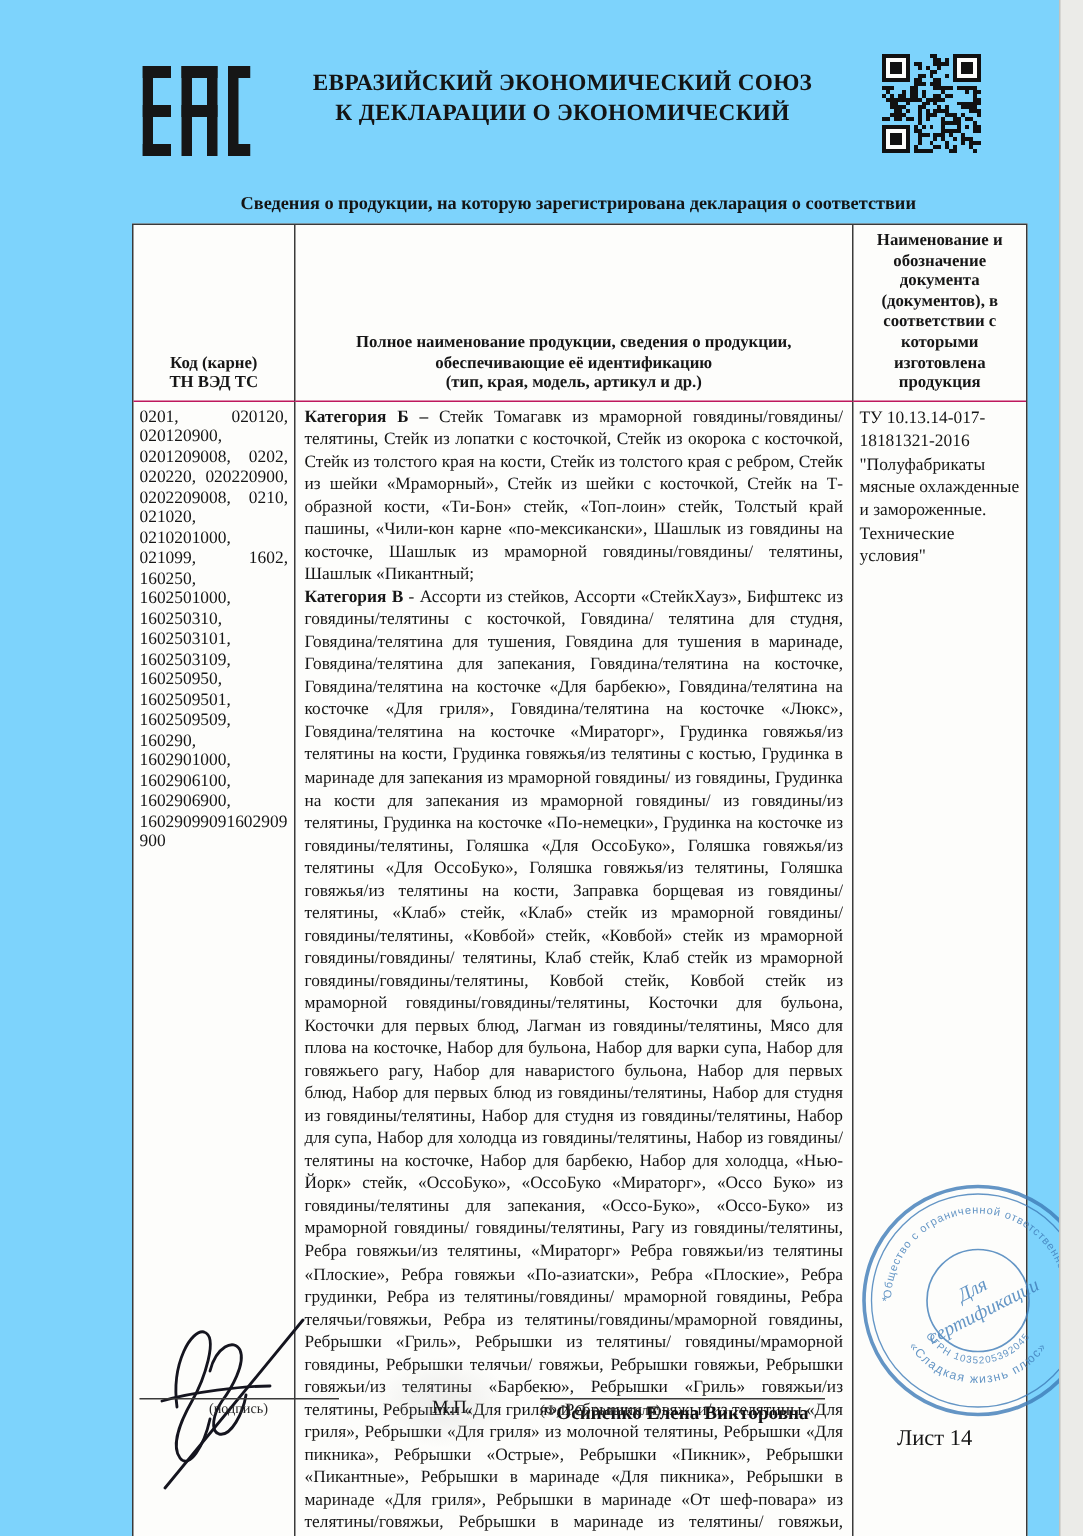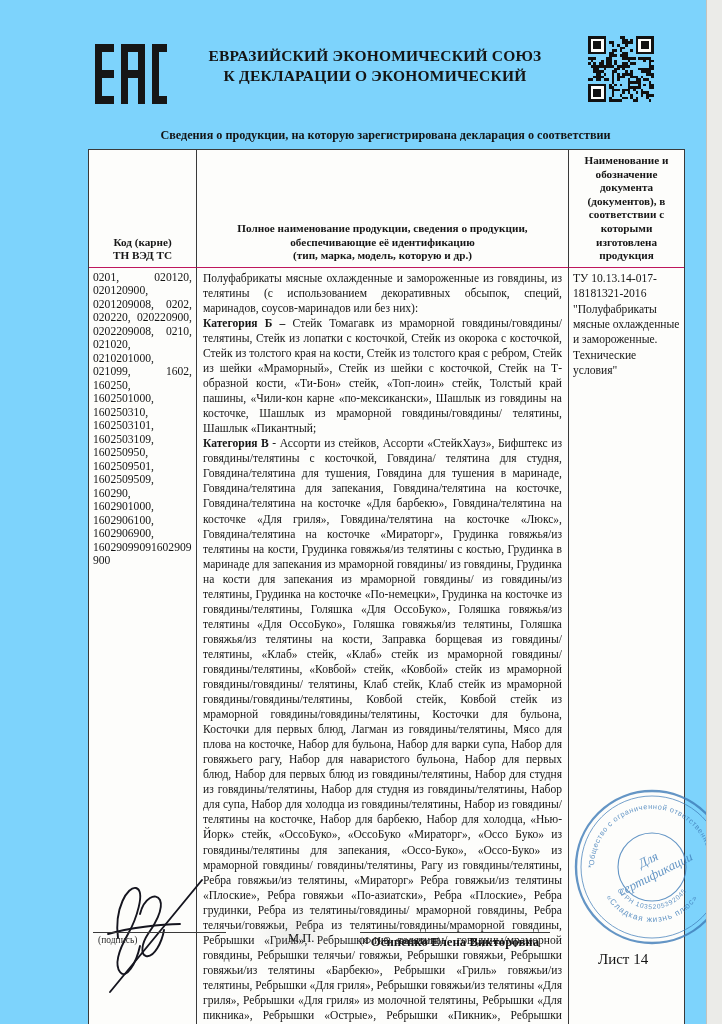--- a/index.html
+++ b/index.html
@@ -30,21 +30,21 @@
     padding:4px 6px;min-height:56px;color:#161616;
   }
   .codes-cell{font-size:11.6px;line-height:13.5px;padding:3px 4px;text-align:justify;word-break:break-word;color:#151515;}
   .desc-cell{font-size:11.55px;line-height:15.05px;padding:3px 6px 6px 6px;text-align:justify;color:#151515;}
   .desc-cell p{margin:0;}
   .doc-cell{font-size:11.6px;line-height:15.4px;padding:3px 4px;color:#151515;}
   .b{font-weight:bold;}
 
   
   .sig-line{position:absolute;left:93px;top:932px;width:133px;border-top:1px solid #3a3a3a;}
-  .sig-caption{position:absolute;left:98px;top:935px;width:122px;text-align:left;font-size:9.5px;color:#2a2a2a;}
+  .sig-caption{position:absolute;left:98px;top:935px;width:122px;text-align:center;font-size:9.5px;color:#2a2a2a;}
   .mp{position:absolute;left:288px;top:915px;font-size:12.5px;color:#141414;margin-top:16px;}
   .name-line{position:absolute;left:360px;top:932px;width:190px;border-top:1px solid #3a3a3a;}
   .applicant-name{position:absolute;left:350px;top:935px;width:210px;text-align:center;font-size:12.8px;color:#141414;font-weight:bold;}
   .name-caption{position:absolute;left:360px;top:935px;width:190px;text-align:left;font-size:10px;color:#2a2a2a;}
   .sheet-no{position:absolute;left:598px;top:951px;font-size:15px;color:#141414;}
 
   .signature-svg{position:absolute;left:84px;top:868px;width:160px;height:130px;}
   .stamp{position:absolute;left:570px;top:785px;width:164px;height:164px;opacity:.8;}
   .smudge{position:absolute;left:250px;top:905px;width:90px;height:60px;background:
     radial-gradient(closest-side,rgba(150,150,150,.18),rgba(150,150,150,0));}
@@ -297,30 +297,29 @@
   <div class="subtitle">Сведения о продукции, на которую зарегистрирована декларация о соответствии</div>
 
   <div class="doc-table">
     <div class="t-row t-head">
       <div class="t-cell">
         <div>Код (карне)</div>
         <div>ТН ВЭД ТС</div>
       </div>
       <div class="t-cell">
         <div>Полное наименование продукции, сведения о продукции, обеспечивающие её идентификацию</div>
-        <div>(тип, марка, модель, которую и др.)</div>
+        <div>(тип, края, модель, артикул и др.)</div>
       </div>
       <div class="t-cell">
         <div>Наименование и обозначение документа (документов), в соответствии с которыми изготовлена продукция</div>
       </div>
     </div>
     <div class="t-row">
       <div class="t-cell codes-cell">0201, 020120, 020120900, 0201209008, 0202, 020220, 020220900, 0202209008, 0210, 021020, 0210201000, 021099, 1602, 160250, 1602501000, 160250310, 1602503101, 1602503109, 160250950, 1602509501, 1602509509, 160290, 1602901000, 1602906100, 1602906900, 16029099091602909900</div>
       <div class="t-cell desc-cell">
-        <p>Полуфабрикаты мясные охлажденные и замороженные  из говядины, из телятины (с использованием декоративных обсыпок, специй, маринадов, соусов-маринадов или без них):</p>
         <p><span class="b">Категория Б – </span><span>Стейк Томагавк из мраморной говядины/говядины/телятины, Стейк из лопатки с косточкой, Стейк из окорока с косточкой, Стейк из толстого края на кости, Стейк из толстого края с ребром, Стейк из шейки «Мраморный», Стейк из шейки с косточкой, Стейк на Т-образной кости, «Ти-Бон» стейк, «Топ-лоин» стейк, Толстый край пашины, «Чили-кон карне «по-мексикански», Шашлык из говядины на косточке, Шашлык из мраморной говядины/говядины/ телятины, Шашлык «Пикантный;</span></p>
         <p><span class="b">Категория В</span><span> - Ассорти из стейков, Ассорти «СтейкХауз», Бифштекс из говядины/телятины с косточкой, Говядина/ телятина для студня, Говядина/телятина для тушения,  Говядина для тушения в маринаде, Говядина/телятина для запекания, Говядина/телятина на косточке, Говядина/телятина на косточке «Для барбекю», Говядина/телятина на косточке «Для гриля», Говядина/телятина на косточке «Люкс», Говядина/телятина на косточке «Мираторг», Грудинка говяжья/из телятины на кости, Грудинка говяжья/из телятины с костью, Грудинка в маринаде для запекания из мраморной говядины/ из говядины, Грудинка на кости для запекания из мраморной говядины/ из говядины/из телятины, Грудинка на косточке «По-немецки», Грудинка на косточке из говядины/телятины,  Голяшка «Для ОссоБуко», Голяшка говяжья/из телятины «Для ОссоБуко»,  Голяшка говяжья/из телятины, Голяшка говяжья/из телятины на кости, Заправка борщевая из говядины/телятины, «Клаб» стейк, «Клаб» стейк из мраморной говядины/говядины/телятины, «Ковбой» стейк, «Ковбой» стейк из мраморной говядины/говядины/ телятины, Клаб стейк, Клаб стейк из мраморной говядины/говядины/телятины, Ковбой стейк, Ковбой стейк из мраморной говядины/говядины/телятины,  Косточки для бульона, Косточки для первых блюд, Лагман из говядины/телятины, Мясо для плова на косточке, Набор для бульона, Набор для варки супа, Набор для говяжьего рагу, Набор для наваристого бульона, Набор для первых блюд, Набор для первых блюд из говядины/телятины, Набор для студня из говядины/телятины, Набор для студня из говядины/телятины, Набор для супа, Набор для холодца из говядины/телятины, Набор из говядины/телятины на косточке, Набор для барбекю, Набор для холодца, «Нью-Йорк» стейк, «ОссоБуко», «ОссоБуко «Мираторг», «Оссо Буко» из говядины/телятины для запекания, «Оссо-Буко», «Оссо-Буко» из мраморной говядины/ говядины/телятины, Рагу из говядины/телятины, Ребра говяжьи/из телятины,  «Мираторг» Ребра говяжьи/из телятины «Плоские», Ребра говяжьи «По-азиатски», Ребра «Плоские», Ребра грудинки, Ребра из телятины/говядины/ мраморной говядины, Ребра телячьи/говяжьи,  Ребра из телятины/говядины/мраморной говядины, Ребрышки «Гриль»,  Ребрышки из телятины/ говядины/мраморной говядины, Ребрышки телячьи/ говяжьи, Ребрышки говяжьи, Ребрышки говяжьи/из телятины «Барбекю», Ребрышки «Гриль» говяжьи/из телятины, Ребрышки «Для гриля», Ребрышки говяжьи/из телятины «Для гриля», Ребрышки «Для гриля» из молочной телятины, Ребрышки «Для пикника», Ребрышки «Острые», Ребрышки «Пикник», Ребрышки «Пикантные», Ребрышки в маринаде «Для пикника», Ребрышки в маринаде «Для гриля», Ребрышки в маринаде «От шеф-повара» из телятины/говяжьи, Ребрышки в маринаде из телятины/ говяжьи, Ребрышки говяжьи/из телятины, Ребрышки говяжьи/из телятины «Классические», Ребрышки говяжьи/ из телятины «Традиционные», Ребрышки говяжьи/из телятины для первых блюд, Ребрышки говяжьи/из телятины для вторых блюд, Ребрышки для тушения.</span></p>
       </div>
       <div class="t-cell doc-cell">ТУ 10.13.14-017-18181321-2016 "Полуфабрикаты мясные охлажденные и замороженные. Технические условия"</div>
     </div>
   </div>
 
   <svg class="signature-svg" viewBox="0 0 160 130">
     <g fill="none" stroke="#15151f" stroke-width="1.9" stroke-linecap="round">
       <path d="M34,70 C30,40 44,18 52,20 C62,23 52,52 44,66 C36,80 30,96 36,104 C42,112 52,96 56,78"></path>

